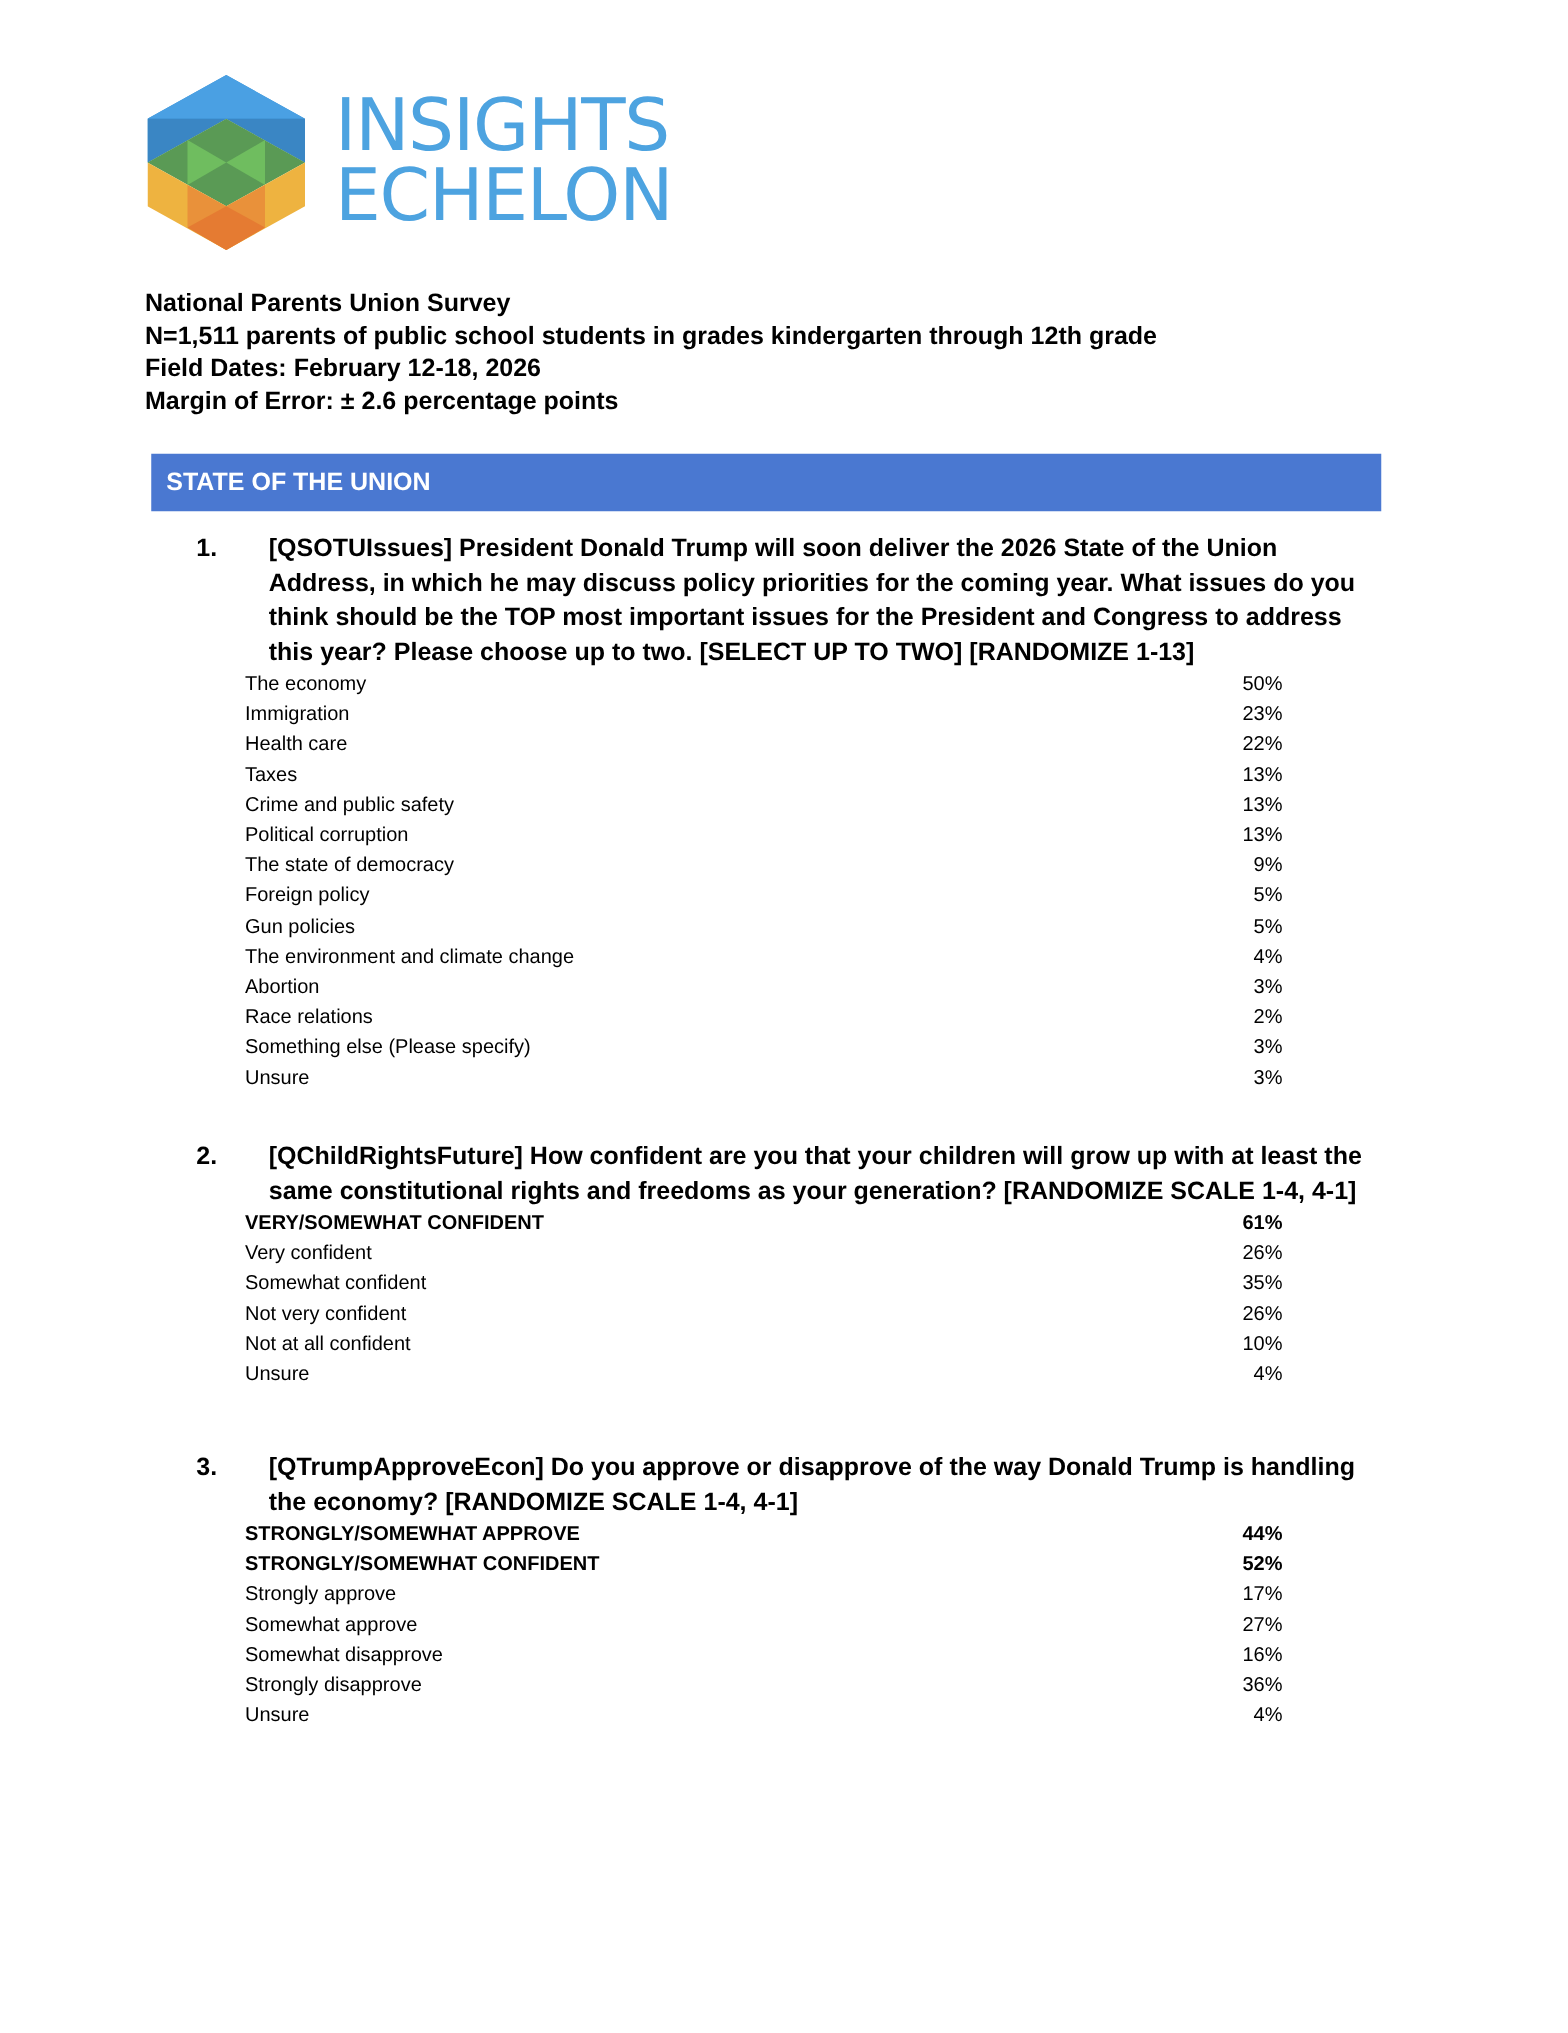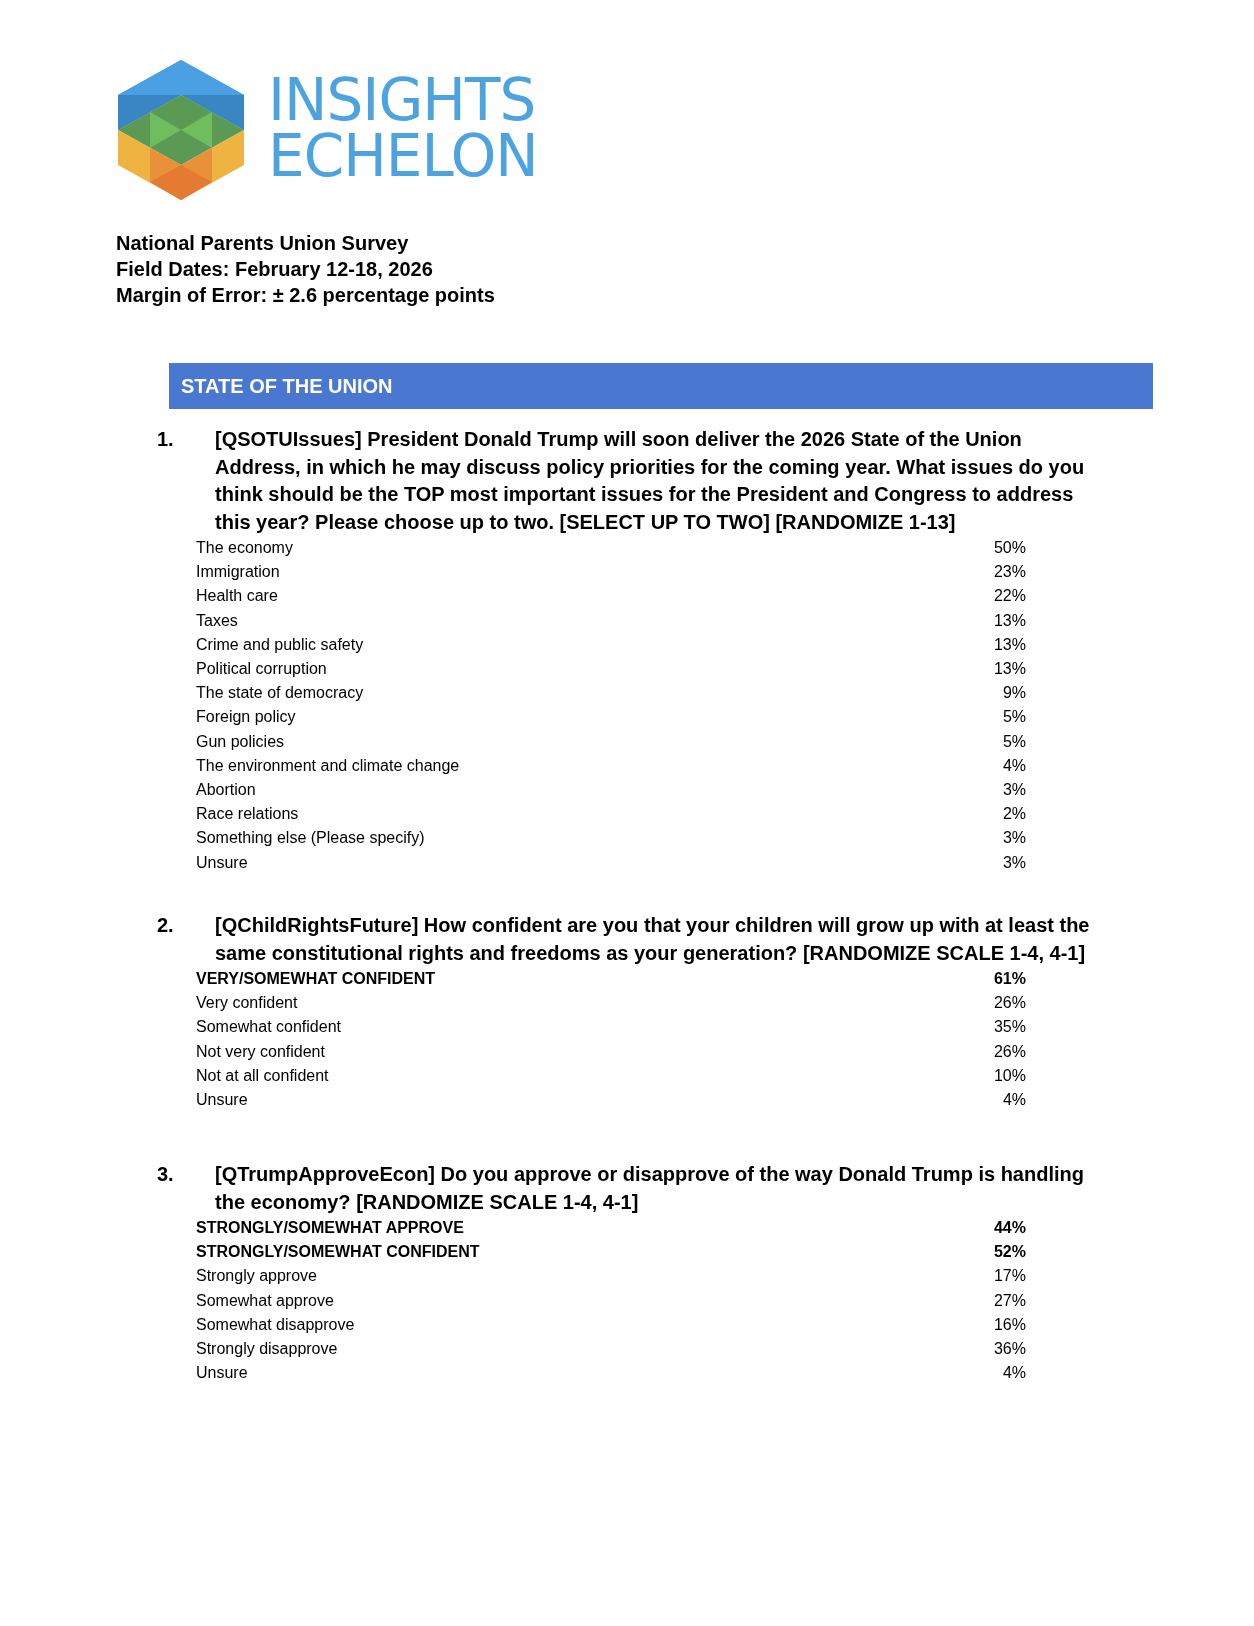--- a/index.html
+++ b/index.html
@@ -1,21 +1,21 @@
 <!DOCTYPE html>
 <html><head>
 <meta charset="utf-8">
 <style>
   html, body { margin: 0; padding: 0; background: #ffffff; }
   body { width: 1254px; height: 1626px; position: relative; font-family: "Liberation Sans", sans-serif; color: #000; overflow: hidden; }
   .logo { position: absolute; left: 118px; top: 60px; width: 430px; height: 140px; }
   .logo-text { position: absolute; left: 150px; top: 12px; color: #4da3e0; font-family: "DejaVu Sans", sans-serif; font-weight: 200; font-size: 58px; line-height: 56px; letter-spacing: -1px; -webkit-text-stroke: 0px; }
   .logo-text div { font-weight: normal; }
   .meta { position: absolute; left: 116px; top: 230px; font-weight: bold; font-size: 20px; line-height: 26px; }
-  .banner { position: absolute; left: 121px; top: 363px; width: 984px; height: 46px; background: #4a78d1; margin-left: 48px; }
+  .banner { position: absolute; left: 121px; top: 363px; width: 984px; height: 46px; background: #4a78d1; }
   .banner span { position: absolute; left: 12px; top: 12px; color: #fff; font-weight: bold; font-size: 20px; line-height: 22px; }
   .question { position: absolute; left: 157px; width: 920px; }
   .qnum { position: absolute; left: 0; top: 0; font-weight: bold; font-size: 20px; line-height: 27px; }
   .qtext { margin-left: 58px; font-weight: bold; font-size: 20px; line-height: 27.5px; width: 880px; }
   .rows { margin-left: 39px; width: 830px; }
   .row { display: flex; justify-content: space-between; font-size: 16px; line-height: 24.2px; }
   .row.bold { font-weight: bold; }
   .row .val { text-align: right; width: 60px; }
 </style>
 </head>
@@ -36,20 +36,21 @@
     <polygon points="32,122 63,105 94,122 63,140" fill="#e57b32"></polygon>
   </svg>
   <div class="logo-text">
     <div>INSIGHTS</div>
     <div>ECHELON</div>
   </div>
 </div>
 
 <div class="meta">
   <div>National Parents Union Survey</div>
+  <div>N=1,511 parents of public school students in grades kindergarten through 12th grade</div>
   <div>Field Dates: February 12-18, 2026</div>
   <div>Margin of Error: ± 2.6 percentage points</div>
 </div>
 
 <div class="banner">
   <span>STATE OF THE UNION</span>
 </div>
 
 <div class="question" style="top:426px;">
   <div class="qnum">1.</div>

